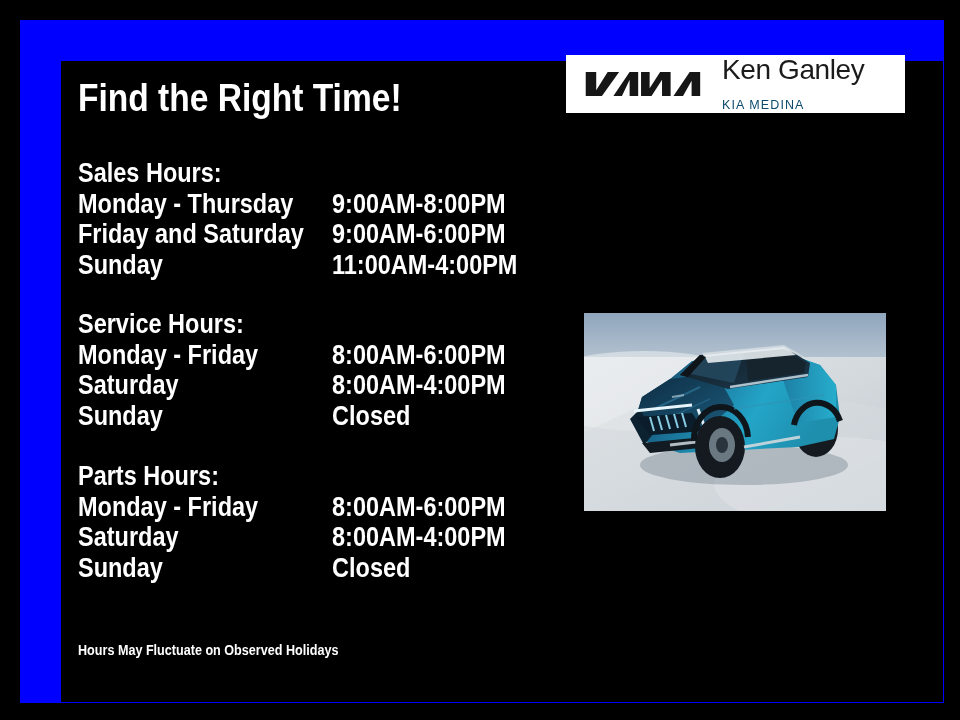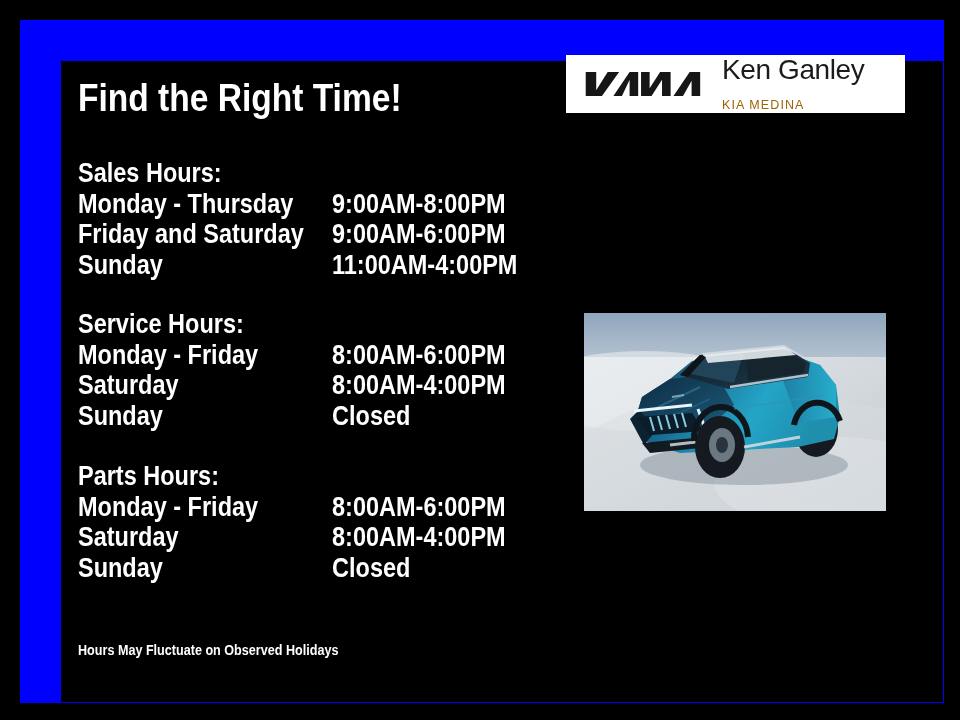--- a/index.html
+++ b/index.html
@@ -137,21 +137,21 @@
     font-size: 28px;
     font-weight: normal;
     color: #1b1b1b;
     letter-spacing: -0.4px;
     white-space: nowrap;
   }
   #dealer-sub {
     font-family: "Liberation Sans", sans-serif;
     font-size: 12.5px;
     font-weight: normal;
-    color: #a16207;
+    color: #0c4a6e;
     letter-spacing: 1.1px;
     margin-top: 15px;
     white-space: nowrap;
   }
 
   
   #vehicle-photo {
     position: absolute;
     left: 584px;
     top: 313px;

